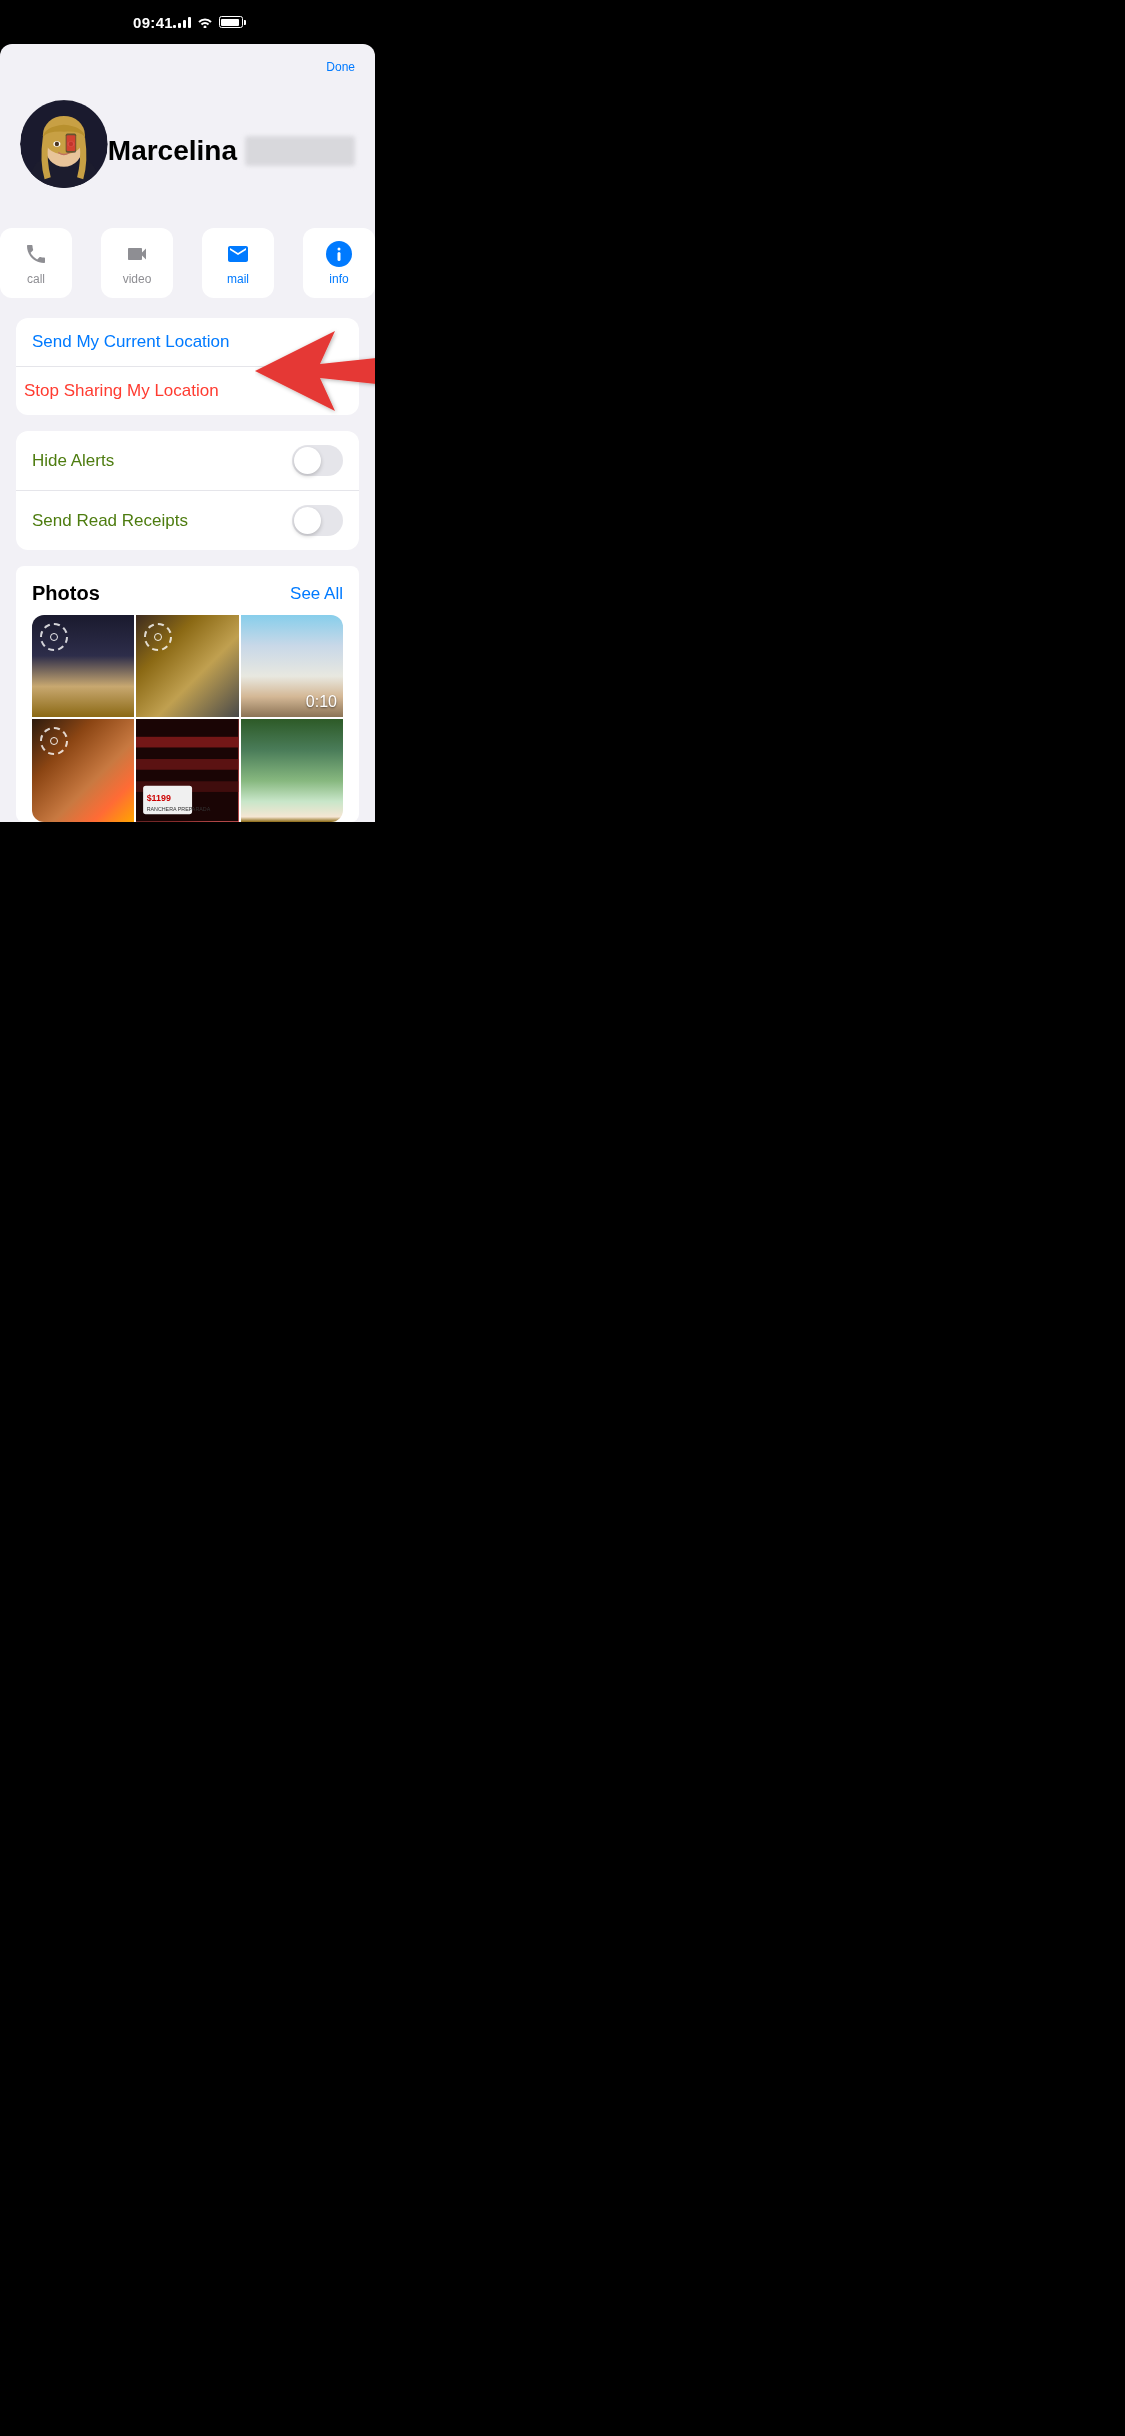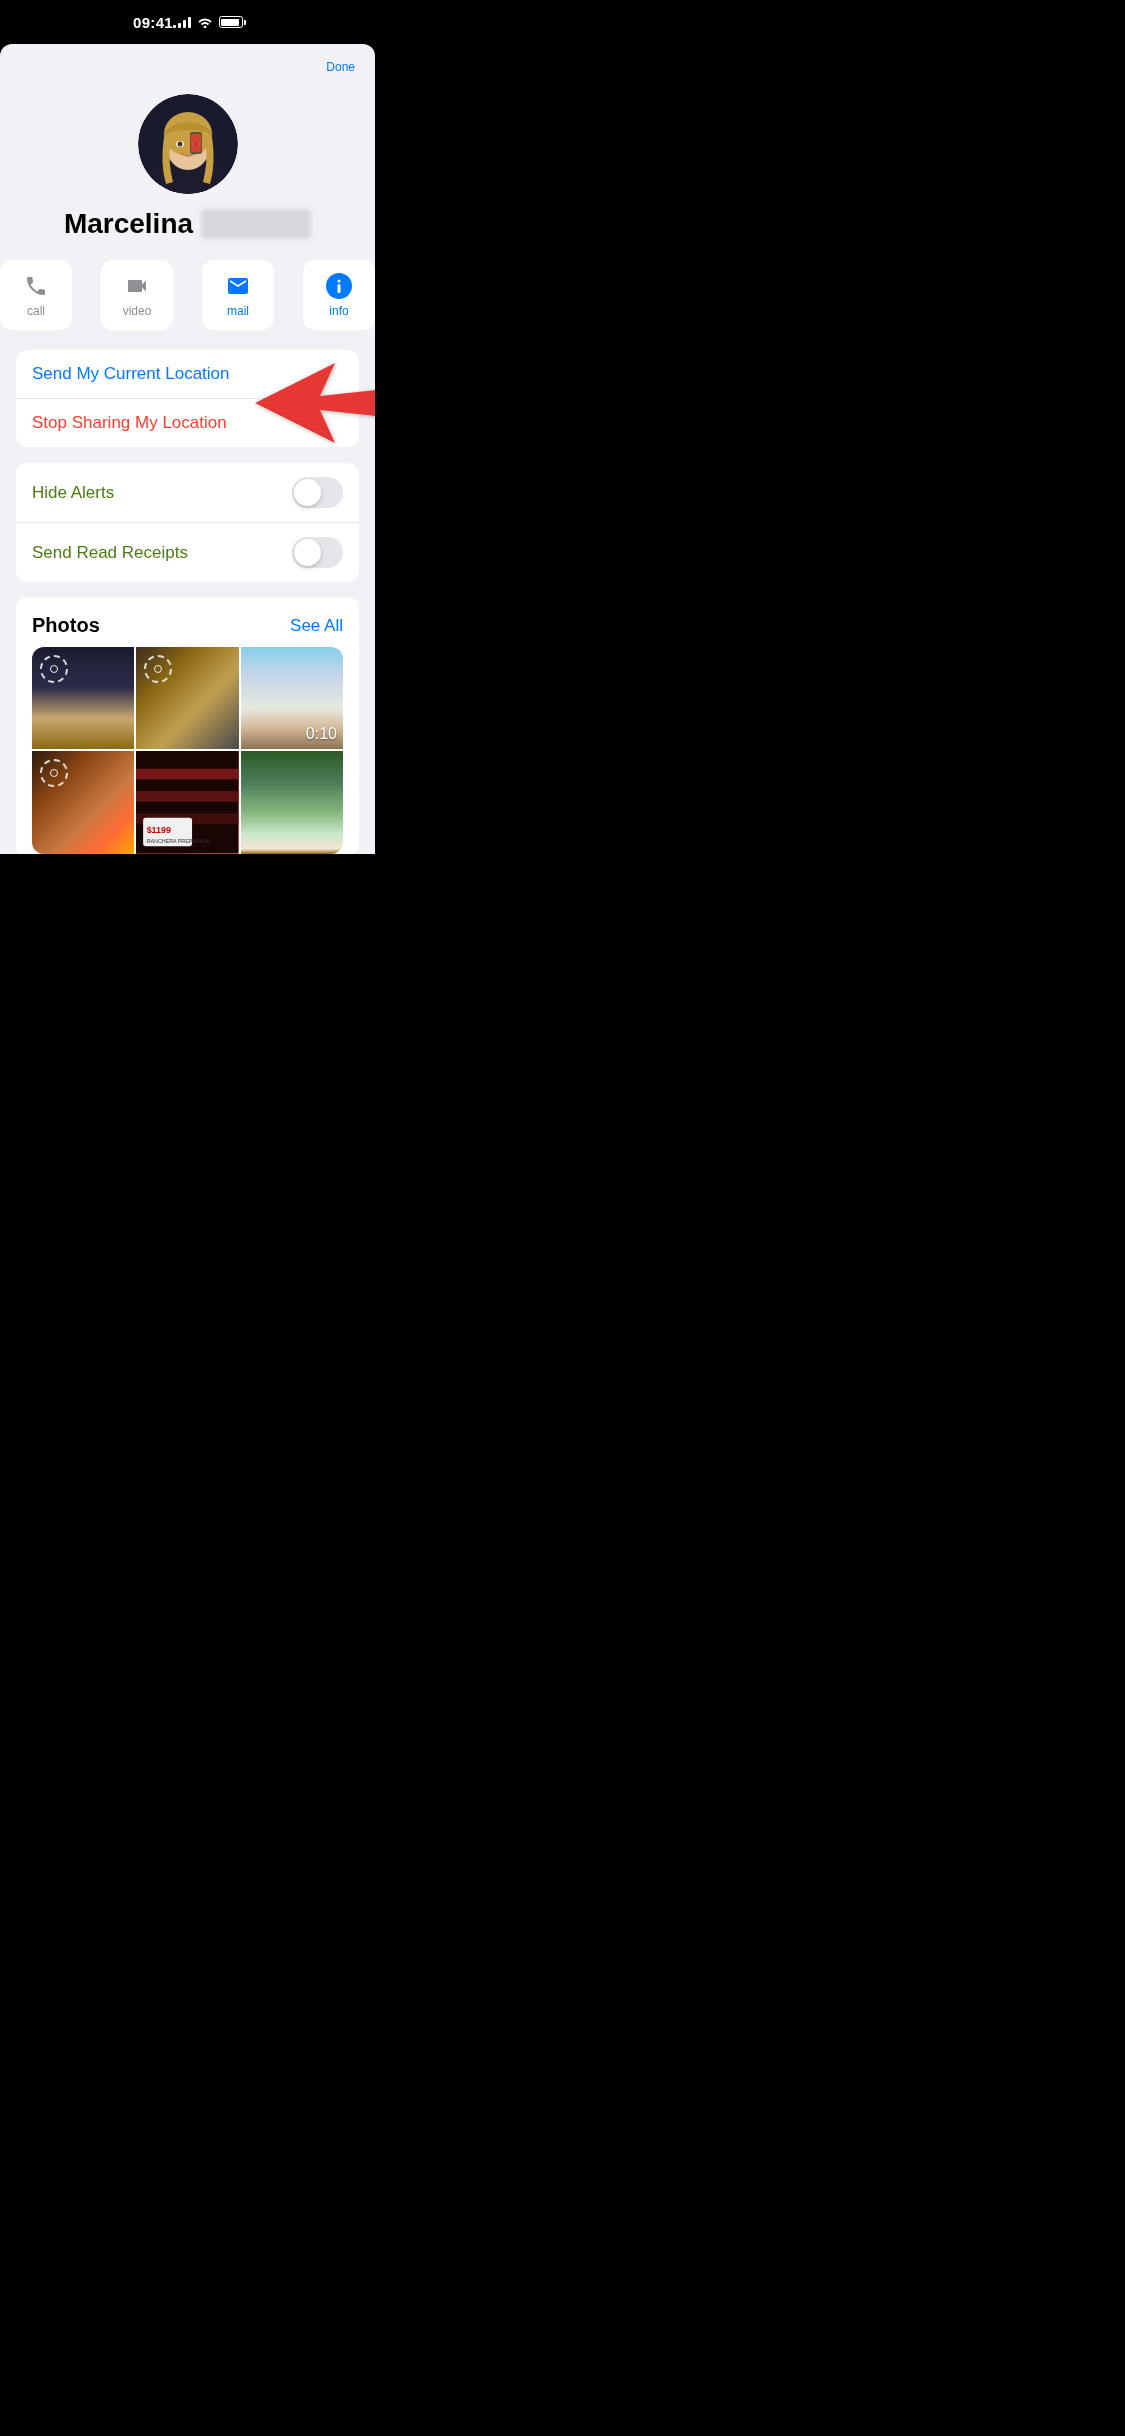--- a/index.html
+++ b/index.html
@@ -90,21 +90,21 @@
     .done-btn {
       color: #007aff;
       font-size: 12px;
       font-weight: 400;
       cursor: pointer;
     }
 
     
     .profile-section {
       display: flex;
-      flex-direction: column;
+      flex-direction: row;
       align-items: center;
       padding: 12px 20px 20px;
     }
     .avatar-container {
       width: 100px;
       height: 100px;
       border-radius: 50%;
       overflow: hidden;
       margin-bottom: 14px;
     }
@@ -423,21 +423,21 @@
       <span class="action-btn-label blue">info</span>
     </div>
 
   </div>
 
   <div class="location-card">
     <div class="card">
       <div class="card-row">
         <span class="card-row-text">Send My Current Location</span>
       </div>
-      <div class="card-row" style="position:relative;">
+      <div class="card-row" style="position:relative;padding-left:8px;">
         <span class="card-row-text red">Stop Sharing My Location</span>
       </div>
     </div>
 
     <svg class="red-arrow" viewBox="0 0 140 90" xmlns="http://www.w3.org/2000/svg">
       <defs>
         <filter id="shadow" x="-20%" y="-20%" width="140%" height="140%">
           <feDropShadow dx="1" dy="1" stdDeviation="2" flood-color="rgba(0,0,0,0.3)"></feDropShadow>
         </filter>
       </defs>

